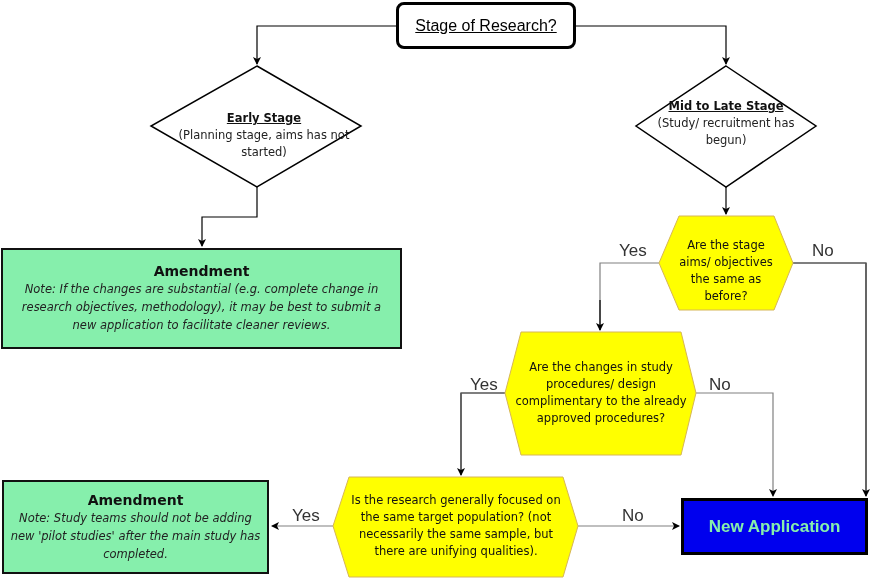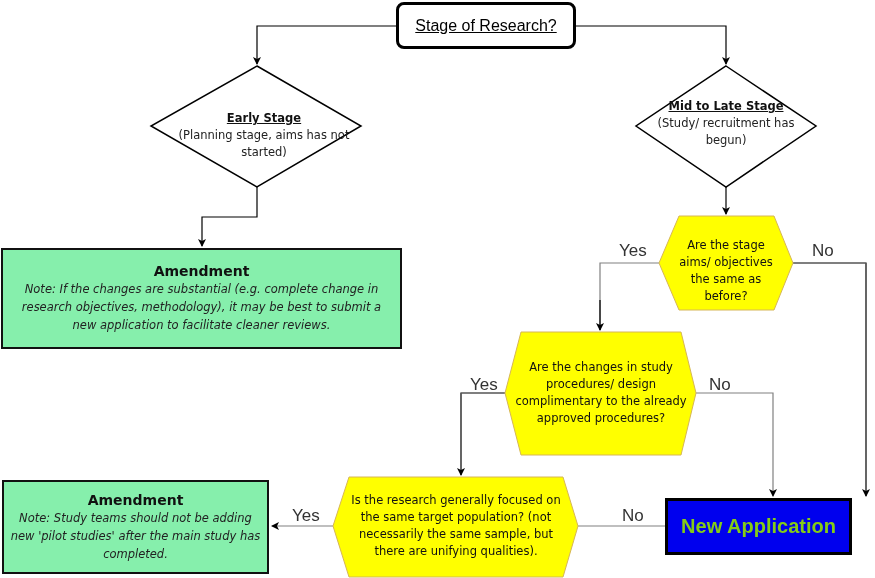--- a/index.html
+++ b/index.html
@@ -6,21 +6,21 @@
   body { width: 875px; height: 578px; position: relative; overflow: hidden; font-family: "Liberation Sans", sans-serif; }
   svg.wires { position: absolute; left: 0; top: 0; width: 875px; height: 578px; }
   .node { position: absolute; box-sizing: border-box; display: flex; flex-direction: column; align-items: center; justify-content: center; text-align: center; }
   .start { left: 396px; top: 2px; width: 180px; height: 47px; border: 3px solid #000; border-radius: 8px; background: #fff; font-size: 16px; color: #000; }
   .start span { text-decoration: underline; }
   .dtext { position: absolute; text-align: center; font-family: "DejaVu Sans", sans-serif; font-size: 11.5px; color: #222; line-height: 17px; }
   .dtext .ttl { font-weight: bold; text-decoration: underline; color: #111; }
   .amend { background: #86efac; border: 2px solid #111; font-family: "DejaVu Sans", sans-serif; color: #111; }
   .amend .ttl { font-weight: bold; font-size: 14px; margin-bottom: 1px; }
   .amend .note { font-style: italic; font-size: 11.5px; line-height: 18px; color: #222; }
-  .newapp { left: 665px; top: 498px; width: 187px; height: 57px; background: #0000ee; border: 3px solid #000; color: #84cc16; font-weight: bold; font-size: 20px; }
+  .newapp { left: 681px; top: 498px; width: 187px; height: 57px; background: #0000ee; border: 3px solid #000; color: #86efac; font-weight: bold; font-size: 17px; }
   .lbl { position: absolute; font-size: 17px; color: #333; font-family: "Liberation Sans", sans-serif; }
 </style>
 </head>
 <body>
 
 <svg class="wires" viewBox="0 0 875 578">
   <defs>
     <marker id="arr" markerWidth="8" markerHeight="8" refX="7" refY="4" orient="auto" markerUnits="userSpaceOnUse">
       <path d="M0,0 L8,4 L0,8 L2,4 Z" fill="#000"></path>
     </marker>

